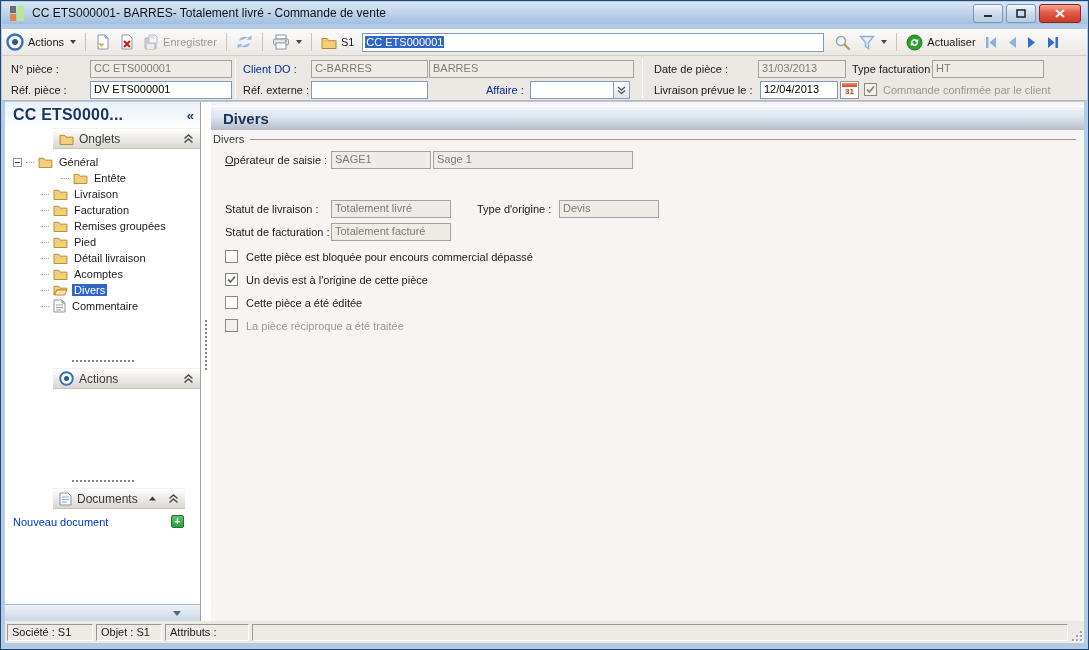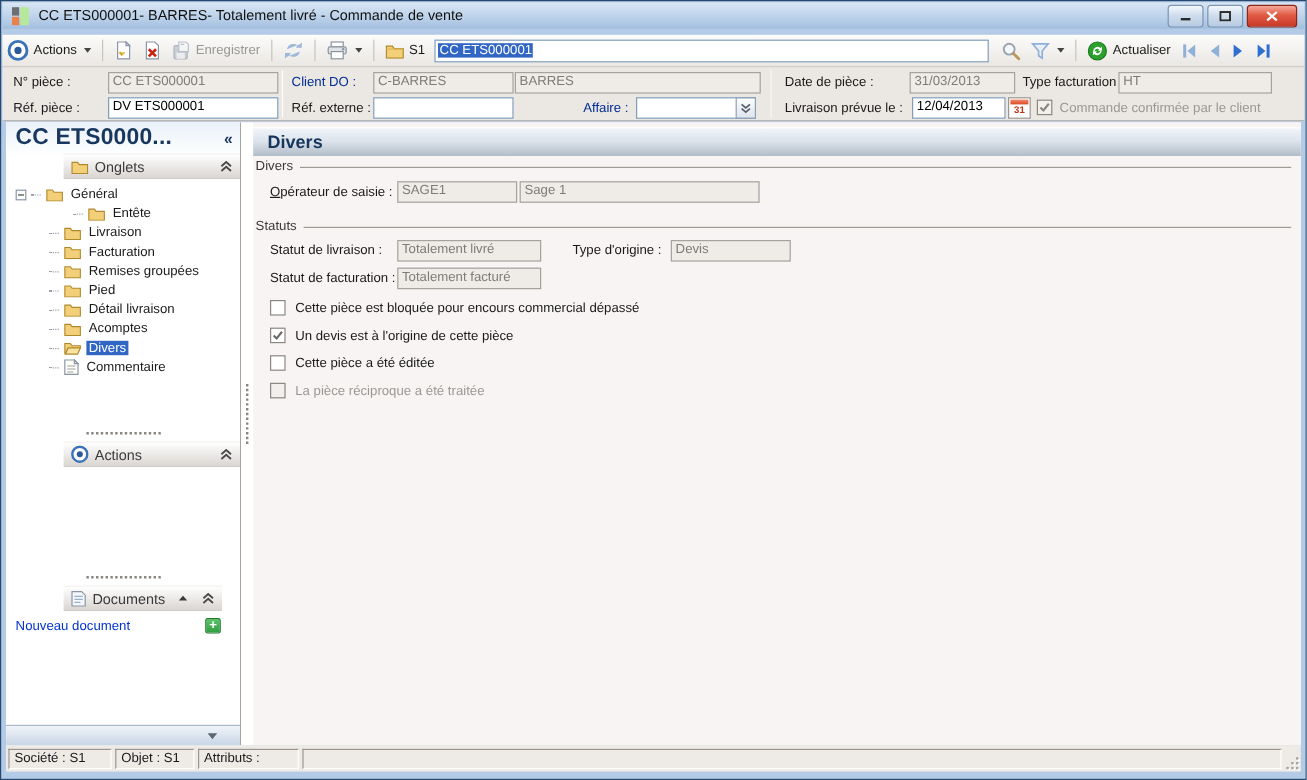--- a/index.html
+++ b/index.html
@@ -64,21 +64,21 @@
 
   
   .bodyarea { position:absolute; left:4px; top:101px; right:4px; bottom:28px; display:flex; background:#fff; }
   .sidebar { width:196px; flex:none; background:#fff; border-right:1px solid #a8a49e; position:relative; }
   .gap { width:10px; flex:none; background:#fff; position:relative; }
   .main { flex:1; background:#f8f4f3; position:relative; }
 
   
   .side-title { height:26px; background:linear-gradient(#eaf1f9,#fdfefe);
     display:flex; align-items:center; padding:0 6px 0 8px; }
-  .side-title .t { font-size:19px; font-weight:bold; color:#17375e; letter-spacing:.2px; }
+  .side-title .t { font-size:16px; font-weight:bold; color:#17375e; letter-spacing:.2px; }
   .side-title .collapse { margin-left:auto; color:#17375e; font-size:13px; font-weight:bold; }
   .side-hdr { height:21px; background:linear-gradient(#ffffff,#dad6d2);
     border-top:1px solid #f4f2f0; border-bottom:1px solid #c6c2bc;
     display:flex; align-items:center; gap:5px; padding:0 6px; color:#3a3a3a;margin-left:48px; }
   .side-hdr .hlbl { flex:1; font-size:12px; }
   .tree { padding:5px 0 0 0; }
   .trow { height:16px; display:flex; align-items:center; gap:4px; }
   .trow .tlabel { padding:0 2px; }
   .trow.selected .tlabel { background:#3166c5; color:#fff; }
   .expander { width:9px; height:9px; border:1px solid #8a96a8; background:#fff; position:relative; flex:none; }
@@ -264,21 +264,21 @@
     <div class="inp" style="left:88px; top:4px; width:142px;">CC ETS000001</div>
 
     <span class="fl navy" style="left:241px; top:7px;">Client DO :</span>
     <div class="inp" style="left:309px; top:4px; width:117px;">C-BARRES</div>
     <div class="inp" style="left:427px; top:4px; width:205px;">BARRES</div>
 
     <span class="fl" style="left:652px; top:7px;">Date de pièce :</span>
     <div class="inp" style="left:756px; top:4px; width:88px;">31/03/2013</div>
 
     <span class="fl" style="left:850px; top:7px;">Type facturation</span>
-    <div class="inp" style="left:930px; top:4px; width:128px;">HT</div>
+    <div class="inp" style="left:930px; top:4px; width:112px;">HT</div>
 
     <span class="fl" style="left:9px; top:28px;">Réf. pièce :</span>
     <div class="inp white" style="left:88px; top:25px; width:142px; color:#000;">DV ETS000001</div>
 
     <span class="fl" style="left:241px; top:28px;">Réf. externe :</span>
     <div class="inp white" style="left:309px; top:25px; width:117px;"></div>
 
     <span class="fl navy" style="left:484px; top:28px;">Affaire :</span>
     <div class="inp white" style="left:528px; top:25px; width:100px;"></div>
     <div class="combo-btn" style="left:611px; top:25px;">
@@ -451,24 +451,20 @@
       </div>
 
       <div class="legend" style="top:31px;">
         <span class="ltxt">Divers</span>
           <span class="lline"></span>
       </div>
       <span class="mlbl ufirst" style="left:14px; top:52px; display:inline-block;">Opérateur de saisie :</span>
       <div class="inp" style="left:120px; top:49px; width:100px;">SAGE1</div>
       <div class="inp" style="left:222px; top:49px; width:200px;">Sage 1</div>
 
-      <div class="legend" style="top:81px;">
-        <span class="ltxt">Statuts</span>
-          <span class="lline"></span>
-      </div>
       <span class="mlbl" style="left:14px; top:101px;">Statut de livraison :</span>
       <div class="inp" style="left:120px; top:98px; width:120px;">Totalement livré</div>
       <span class="mlbl" style="left:266px; top:101px;">Type d'origine  :</span>
       <div class="inp" style="left:348px; top:98px; width:100px;">Devis</div>
       <span class="mlbl" style="left:14px; top:124px;">Statut de facturation :</span>
       <div class="inp" style="left:120px; top:121px; width:120px;">Totalement facturé</div>
 
       <div class="cbrow" style="left:14px; top:148px;">
         <span class="cb">
           

